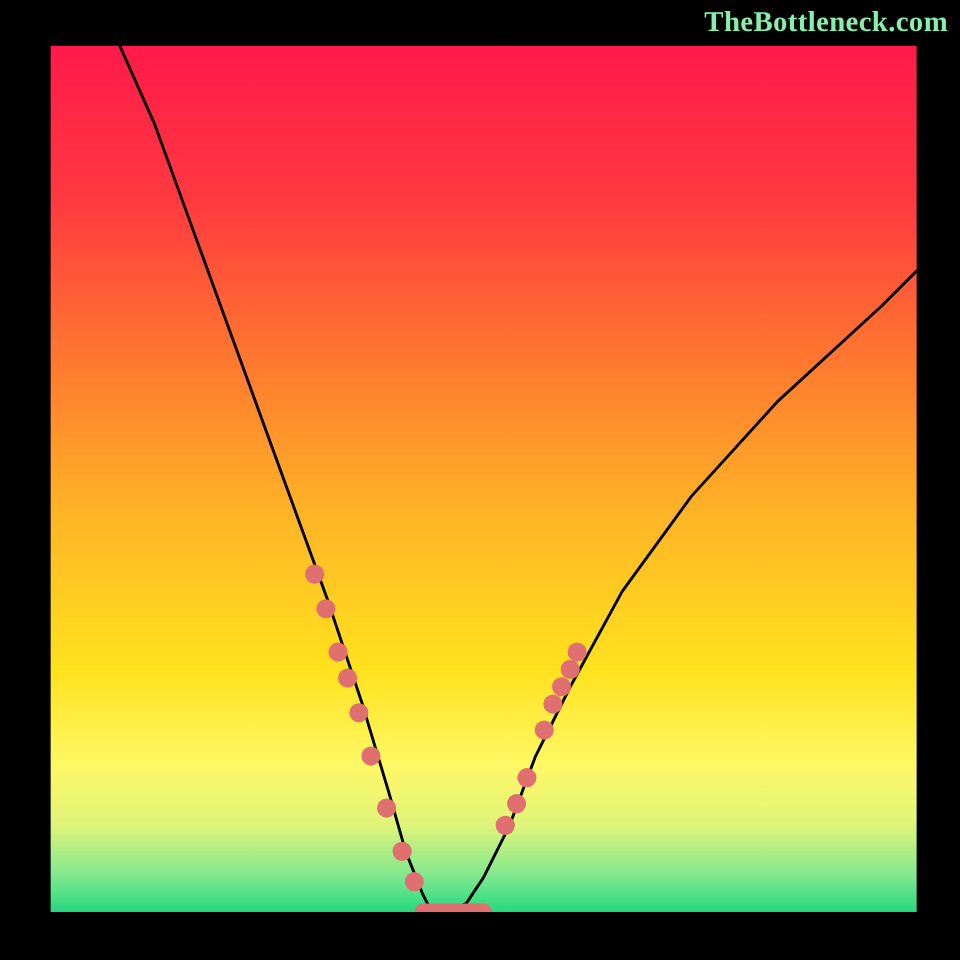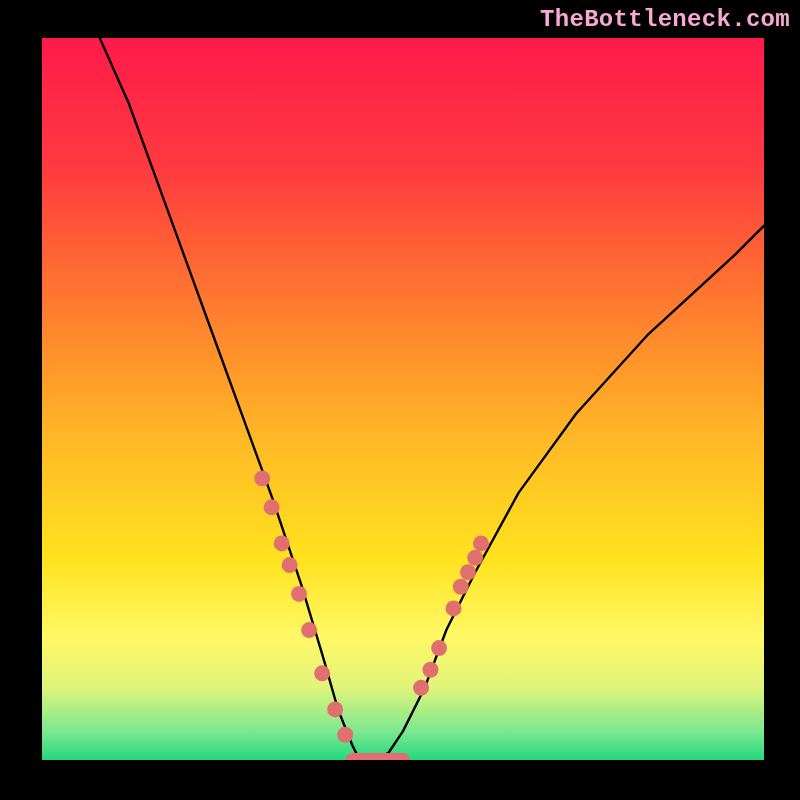--- a/index.html
+++ b/index.html
@@ -7,22 +7,22 @@
   .frame {
     position: relative;
     width: 800px;
     height: 800px;
     background: #000;
   }
   .watermark {
     position: absolute;
     top: 6px;
     right: 10px;
-    color: #f9a8d4;
-    font-family: Liberation Mono, monospace;
+    color: #86efac;
+    font-family: Liberation Serif, serif;
     font-weight: bold;
     font-size: 24px;
     letter-spacing: 0.3px;
     z-index: 10;
   }
   .plot-area {
     position: absolute;
     left: 42px;
     top: 38px;
     width: 722px;

